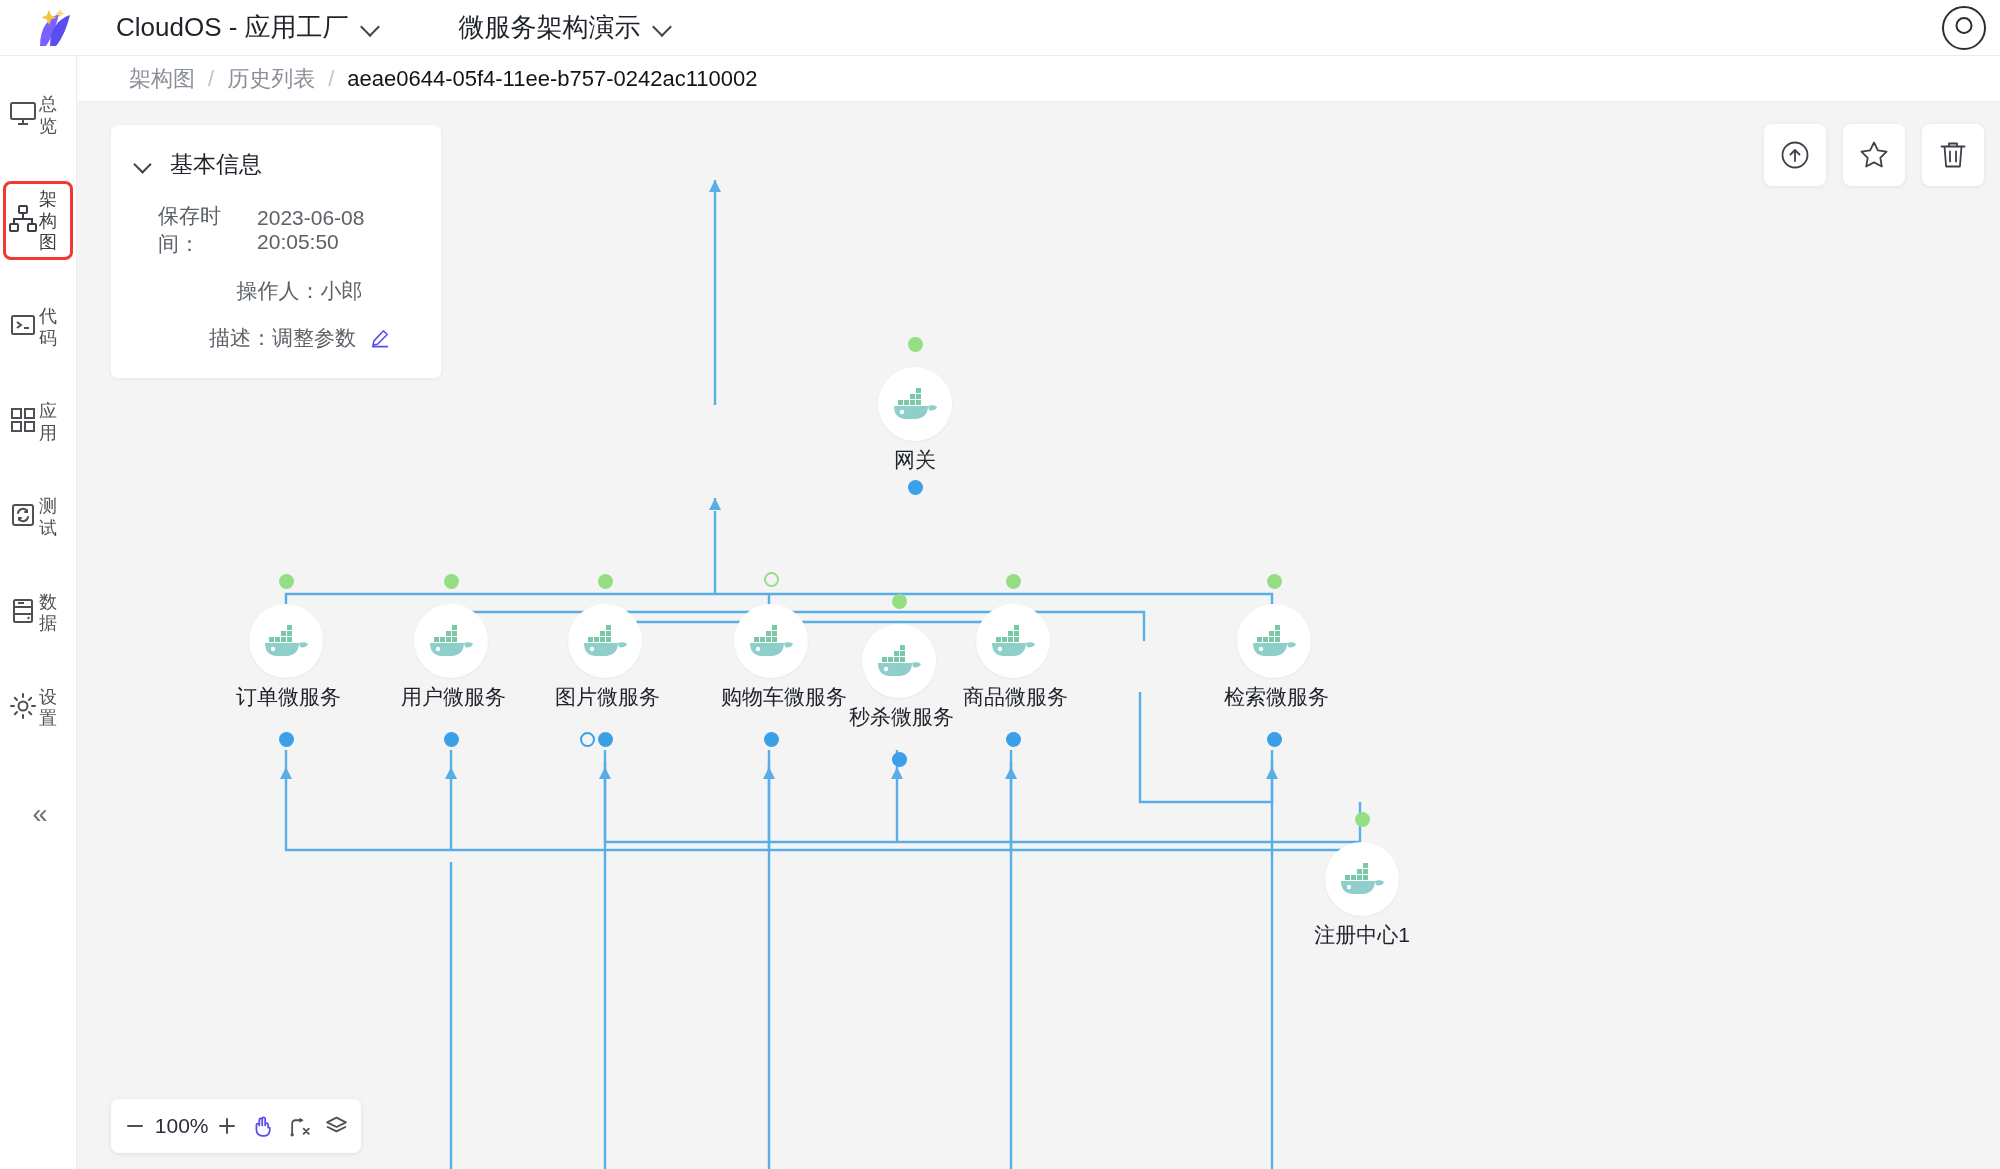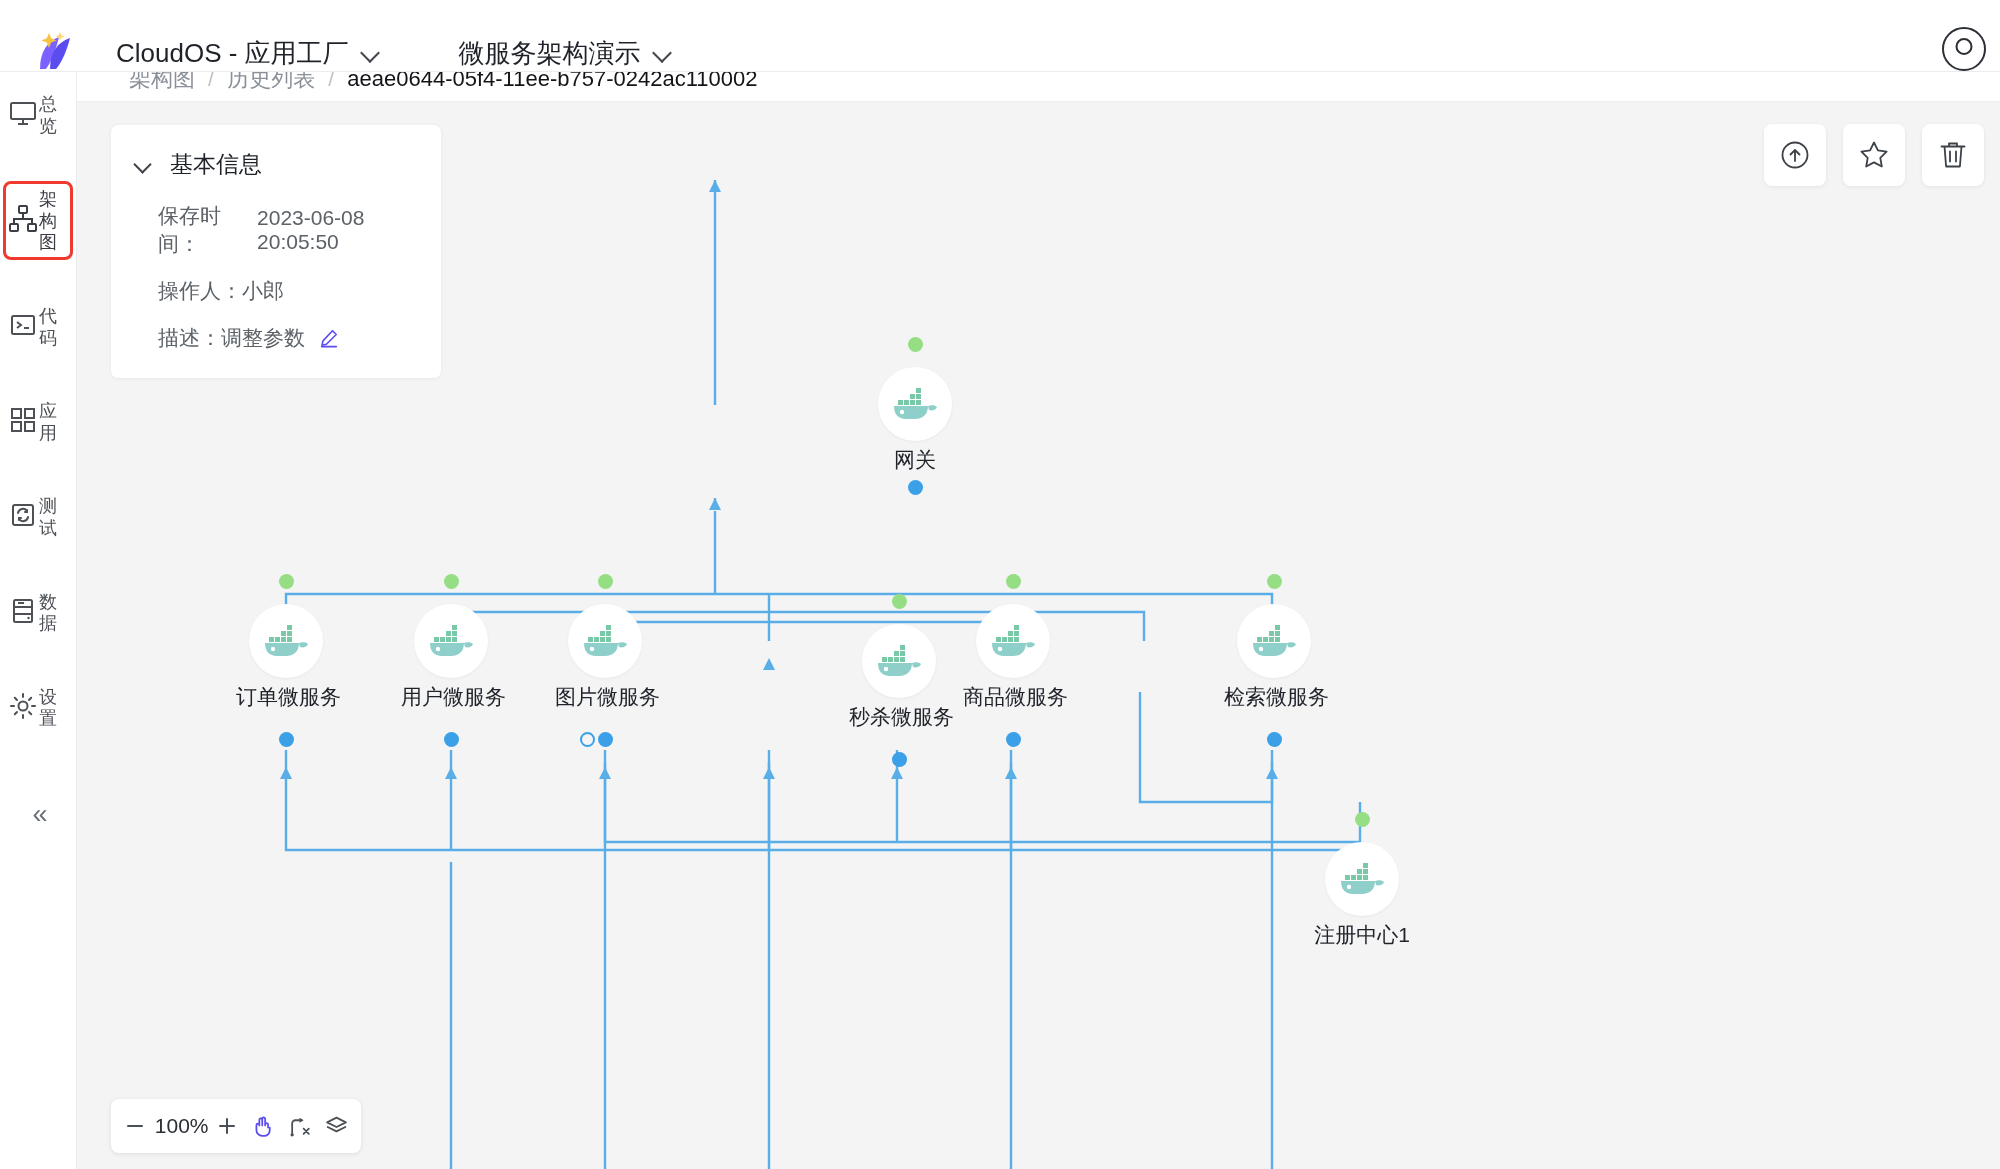--- a/index.html
+++ b/index.html
@@ -6,22 +6,22 @@
   * { box-sizing: border-box; margin: 0; padding: 0; }
   html, body {
     width: 2000px; height: 1169px;
     font-family: "Liberation Sans", "DejaVu Sans", sans-serif;
     background: #f4f4f5; overflow: hidden;
   }
   #app { position: relative; width: 2000px; height: 1169px; }
 
   
   .topbar {
-    position: absolute; top: 0; left: 0; width: 2000px; height: 72px;
-    background: #ffffff; display: flex; align-items: flex-end;
+    position: absolute; top: 0; left: 0; width: 2000px; height: 56px;
+    background: #ffffff; display: flex; align-items: center;
     border-bottom: 1px solid #ececee; z-index: 40;
   }
   .logo-wrap { width: 110px; display: flex; align-items: center; justify-content: center; }
   .logo { width: 46px; height: 40px; position: relative; }
   .topbar-item {
     display: flex; align-items: center; gap: 13px;
     font-size: 26px; color: #1f2329; cursor: pointer; white-space: nowrap;
   }
   .topbar-item.first { margin-left: 6px; }
   .topbar-item.second { margin-left: 80px; }
@@ -93,21 +93,21 @@
   .info-caret {
     width: 18px; height: 18px; position: relative; margin-right: 18px; cursor: pointer;
   }
   .info-caret::before {
     content: ""; position: absolute; left: 2px; top: 2px; width: 11px; height: 11px;
     border-right: 2px solid #41454b; border-bottom: 2px solid #41454b; transform: rotate(45deg);
   }
   .info-title { font-size: 23px; color: #1f2329; }
   .info-row {
     font-size: 21px; color: #5c6268; padding-left: 47px;
-    margin-bottom: 19px; display: flex; align-items: center;
+    margin-bottom: 19px; display: flex; align-items: center; justify-content: center;
   }
   .info-row:last-child { margin-bottom: 0; }
   .edit-pencil { margin-left: 14px; width: 20px; height: 20px; cursor: pointer; display: inline-block; }
 
   
   .actions { position: absolute; right: 16px; top: 22px; display: flex; gap: 17px; z-index: 12; }
   .action-btn {
     width: 62px; height: 62px; background: #ffffff; border-radius: 8px;
     display: flex; align-items: center; justify-content: center; cursor: pointer;
     box-shadow: 0 1px 4px rgba(0,0,0,.07);
@@ -394,20 +394,41 @@
           <path d="M4 22h34c0 8-5 13-13 13H16C8 35 4 30 4 22z" fill="#8ecfc9"></path>
           <path d="M38 22c3-1 7-1 9 1-1 3-5 4-8 3z" fill="#8ecfc9"></path>
           <circle cx="12" cy="28" r="2.2" fill="#ffffff"></circle>
         </svg>
       </div>
       <div class="node-label">图片微服务</div>
       <div class="port ring-blue" style="left:25px; top:128px;"></div>
       <div class="port blue" style="left:43px; top:128px;"></div>
     </div>
 
+    <div class="node" style="left:644px; top:502px;">
+      <div class="port ring-green" style="left:43px; top:-32px;"></div>
+      <div class="node-circle">
+        <svg width="50" height="40" viewBox="0 0 50 40">
+          <g fill="#79c9a8">
+              <rect x="14" y="16" width="5" height="5"></rect>
+              <rect x="20" y="16" width="5" height="5"></rect>
+          <rect x="26" y="16" width="5" height="5"></rect>
+              <rect x="20" y="10" width="5" height="5"></rect>
+          <rect x="26" y="10" width="5" height="5"></rect>
+              <rect x="26" y="4" width="5" height="5"></rect>
+          <rect x="8" y="16" width="5" height="5"></rect>
+            </g>
+          <path d="M4 22h34c0 8-5 13-13 13H16C8 35 4 30 4 22z" fill="#8ecfc9"></path>
+          <path d="M38 22c3-1 7-1 9 1-1 3-5 4-8 3z" fill="#8ecfc9"></path>
+          <circle cx="12" cy="28" r="2.2" fill="#ffffff"></circle>
+        </svg>
+      </div>
+      <div class="node-label">购物车微服务</div>
+      <div class="port blue" style="left:43px; top:128px;"></div>
+    </div>
 
     <div class="node" style="left:772px; top:522px;">
       <div class="port green" style="left:43px; top:-30px;"></div>
       <div class="node-circle">
         <svg width="50" height="40" viewBox="0 0 50 40">
           <g fill="#79c9a8">
               <rect x="14" y="16" width="5" height="5"></rect>
               <rect x="20" y="16" width="5" height="5"></rect>
           <rect x="26" y="16" width="5" height="5"></rect>
               <rect x="20" y="10" width="5" height="5"></rect>

